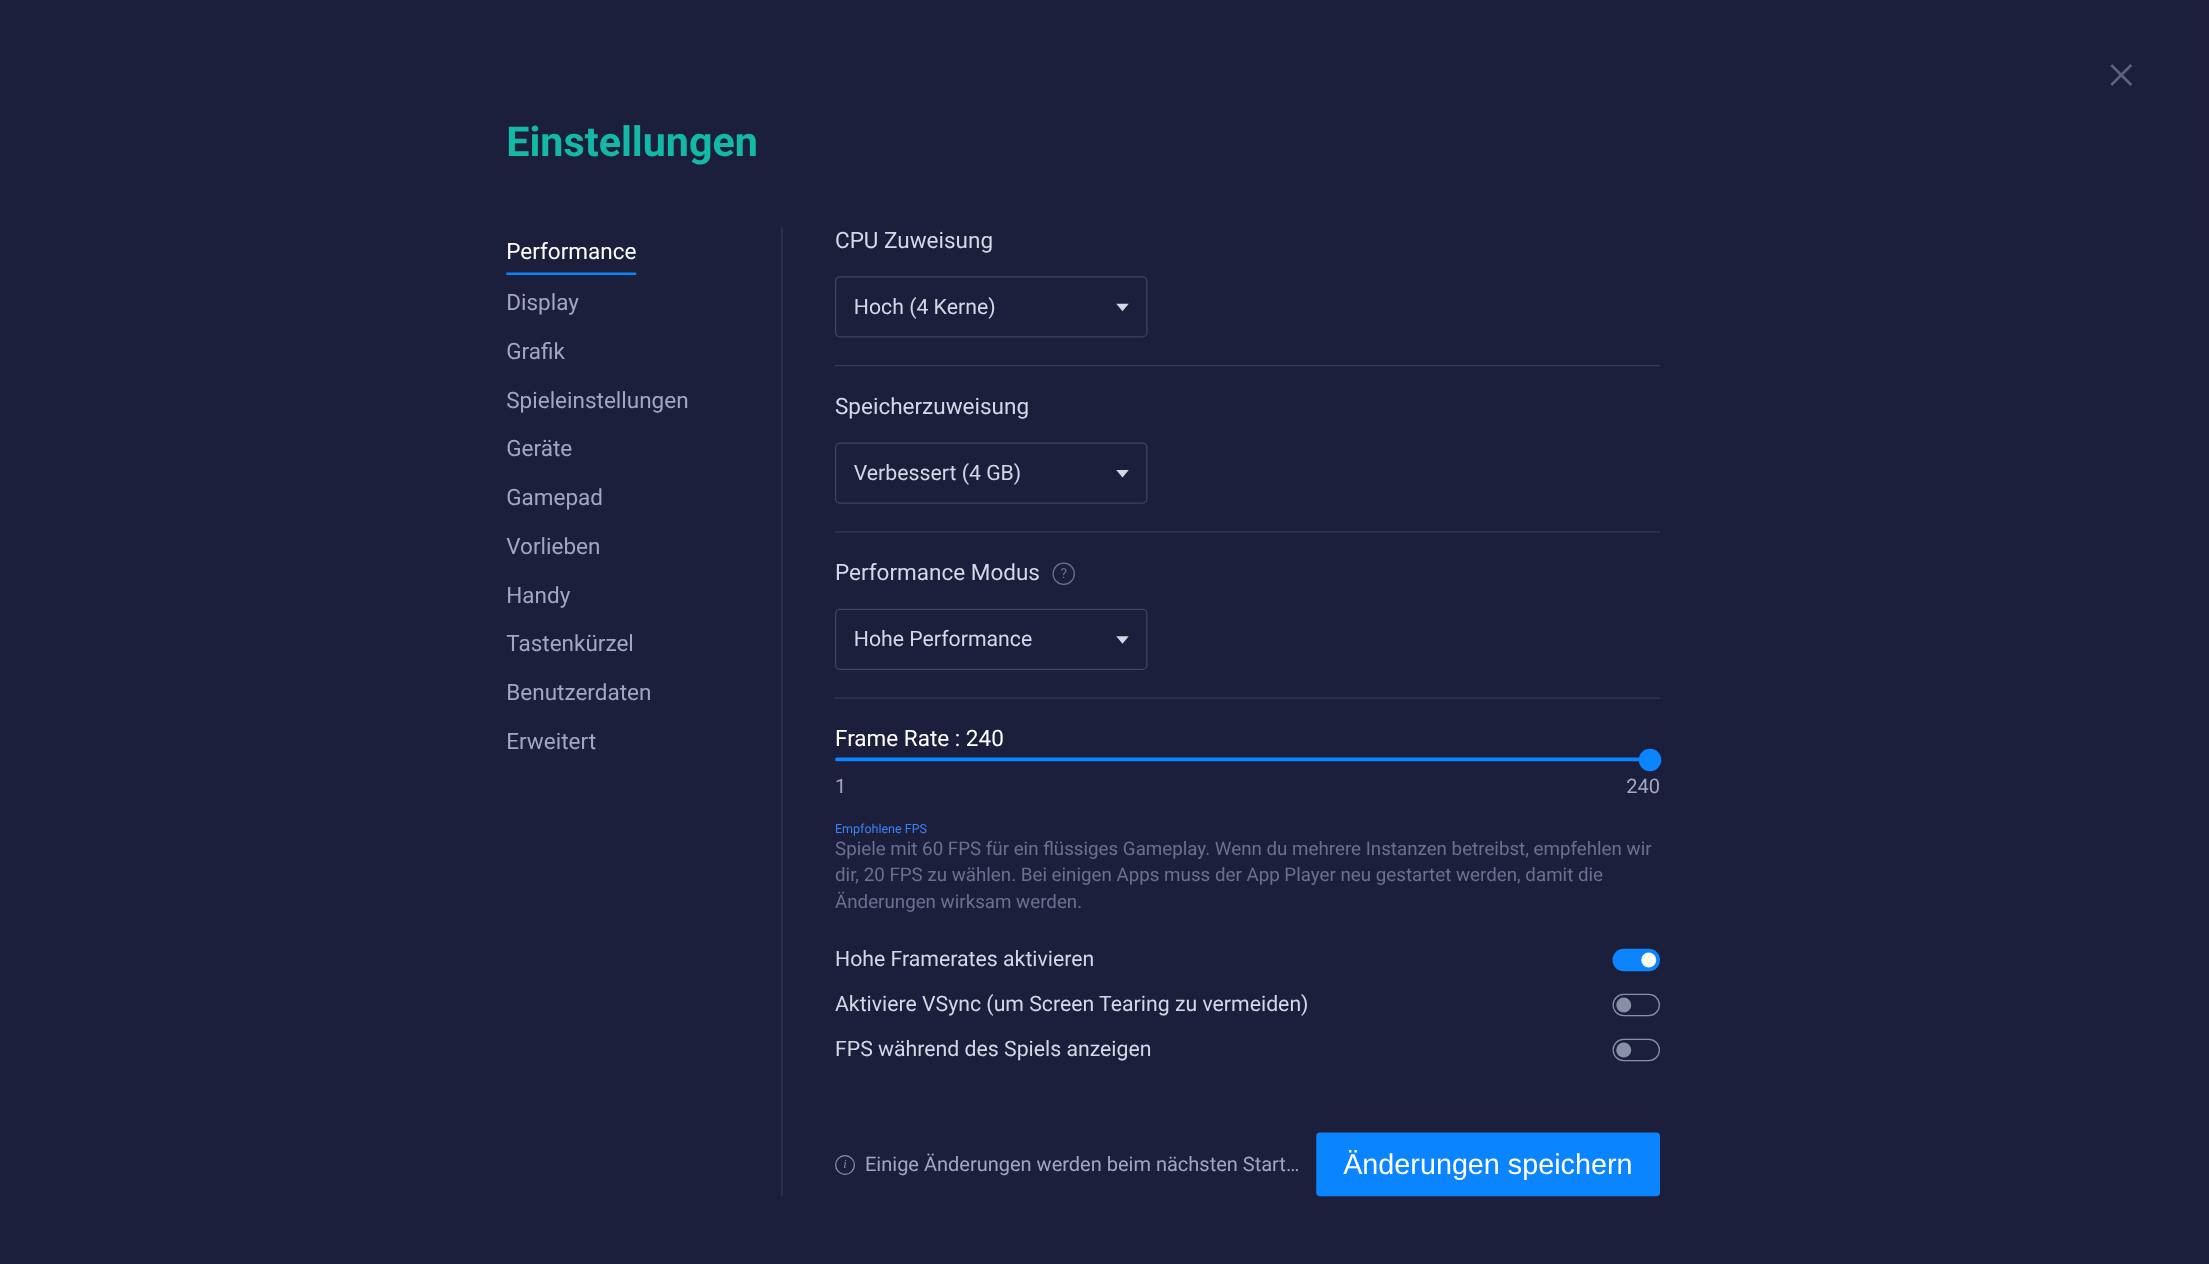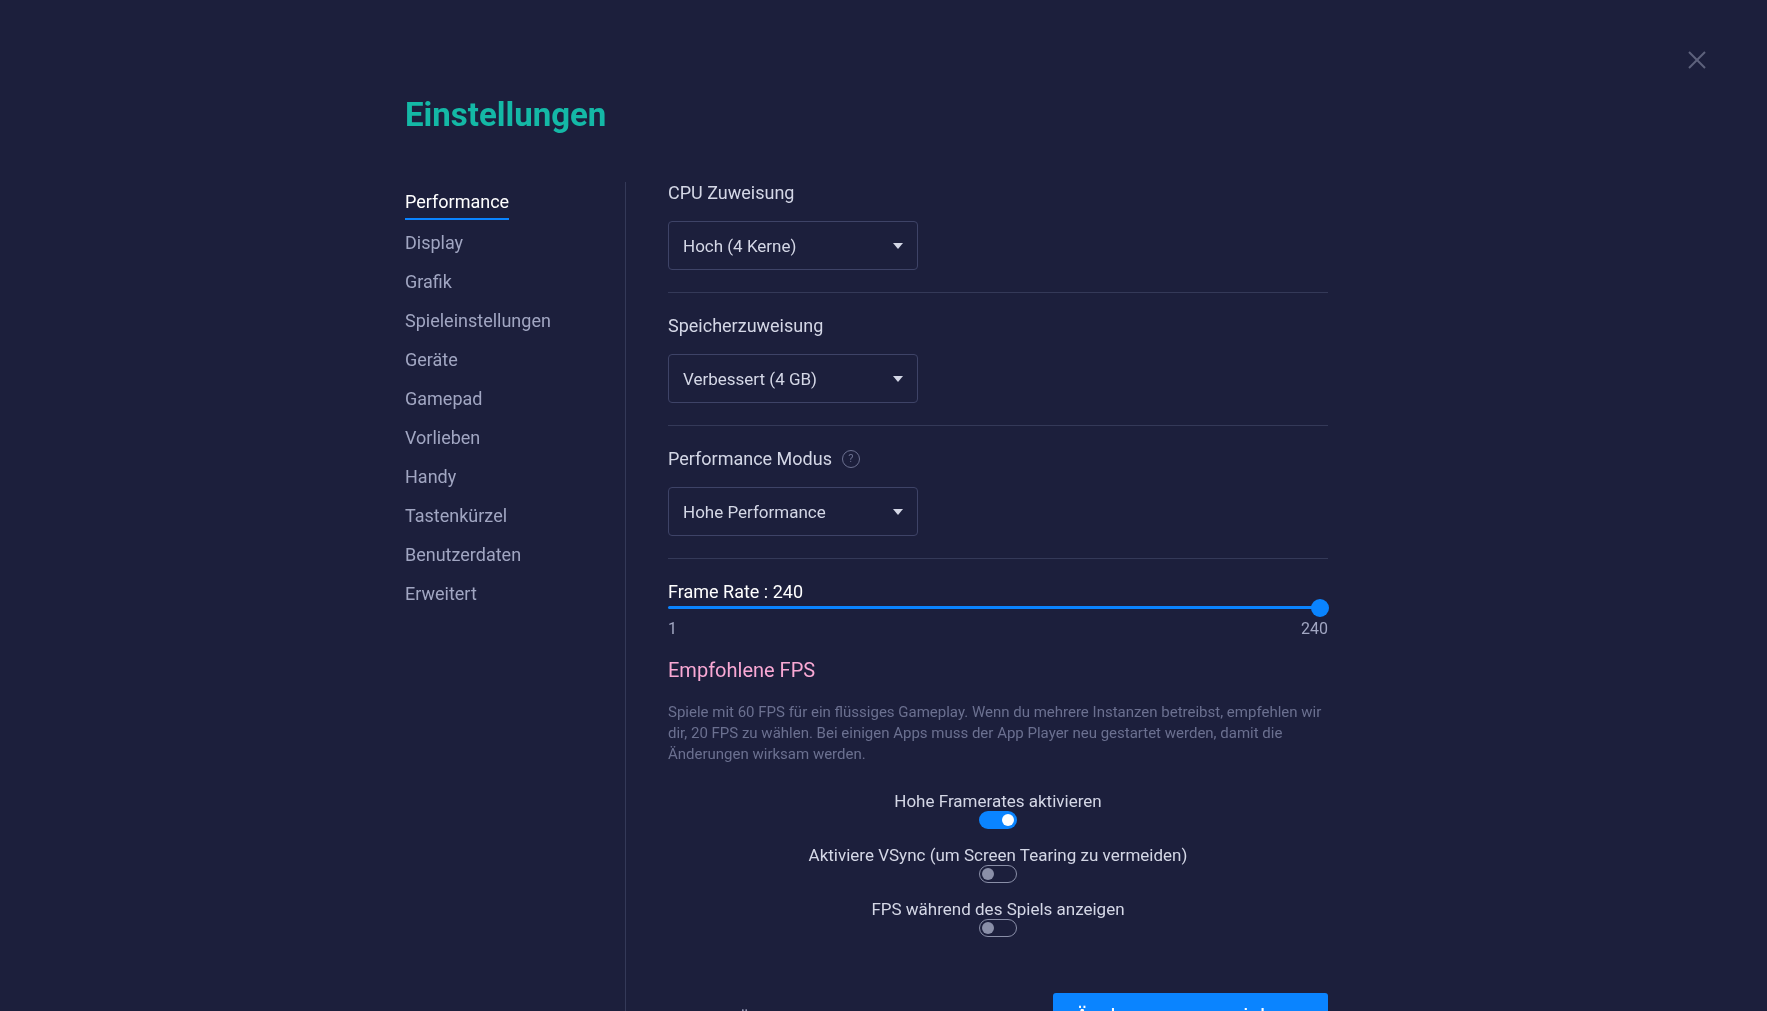--- a/index.html
+++ b/index.html
@@ -152,35 +152,34 @@
   justify-content: space-between;
   font-size: 16px;
   color: #a1a6c2;
   margin-top: 10px;
 }
 .fps-hint {
   margin-top: 20px;
   margin-bottom: 18px;
 }
 .fps-hint-title {
-  color: #f9a8d4;
-  font-size: 20px;
-  margin-bottom: 20px;
+  color: #3b82f6;
+  font-size: 10px;
+  margin-bottom: 0;
 }
 .fps-hint-text {
   color: #6b7090;
   font-size: 15px;
   line-height: 1.4;
 }
 .toggle-row {
   display: flex;
   justify-content: space-between;
   align-items: center;
   padding: 8px 0;
-  flex-direction: column;
 }
 .toggle-label {
   color: #d4d7e6;
   font-size: 17px;
 }
 .toggle {
   width: 38px;
   height: 18px;
   border-radius: 10px;
   position: relative;

